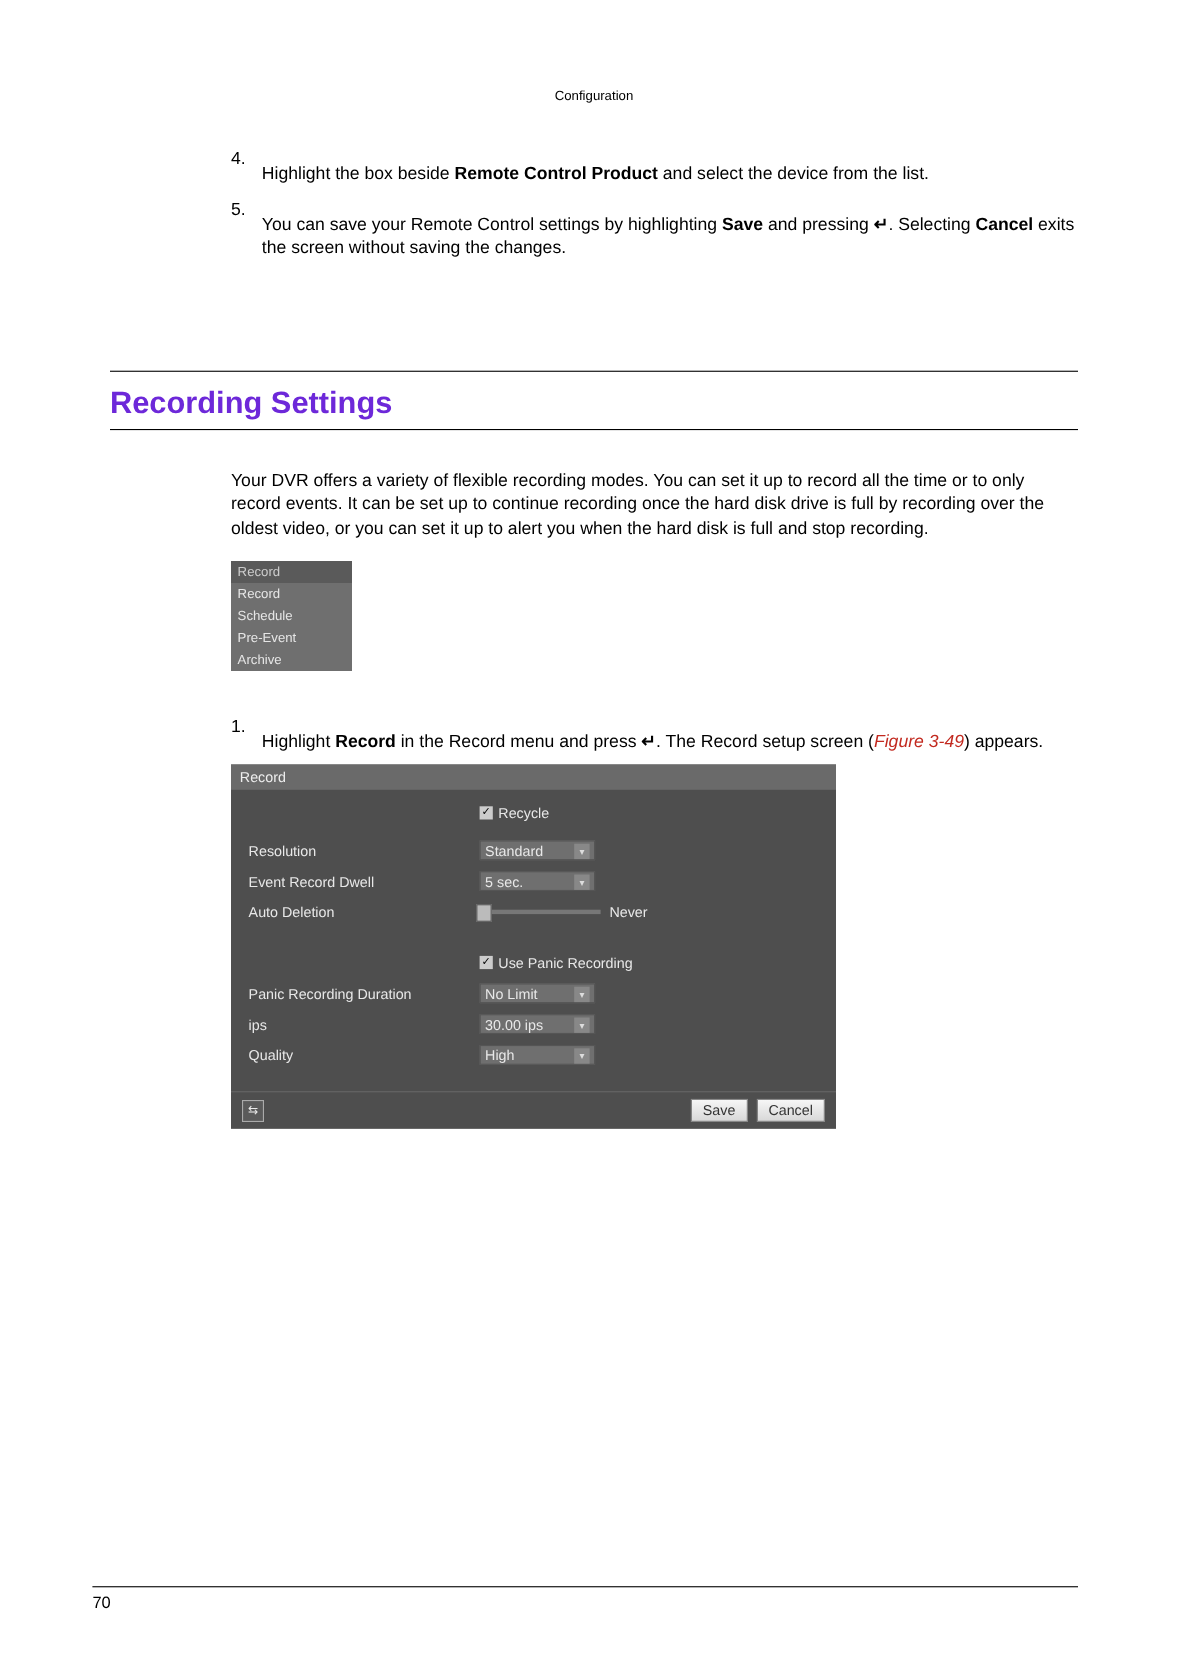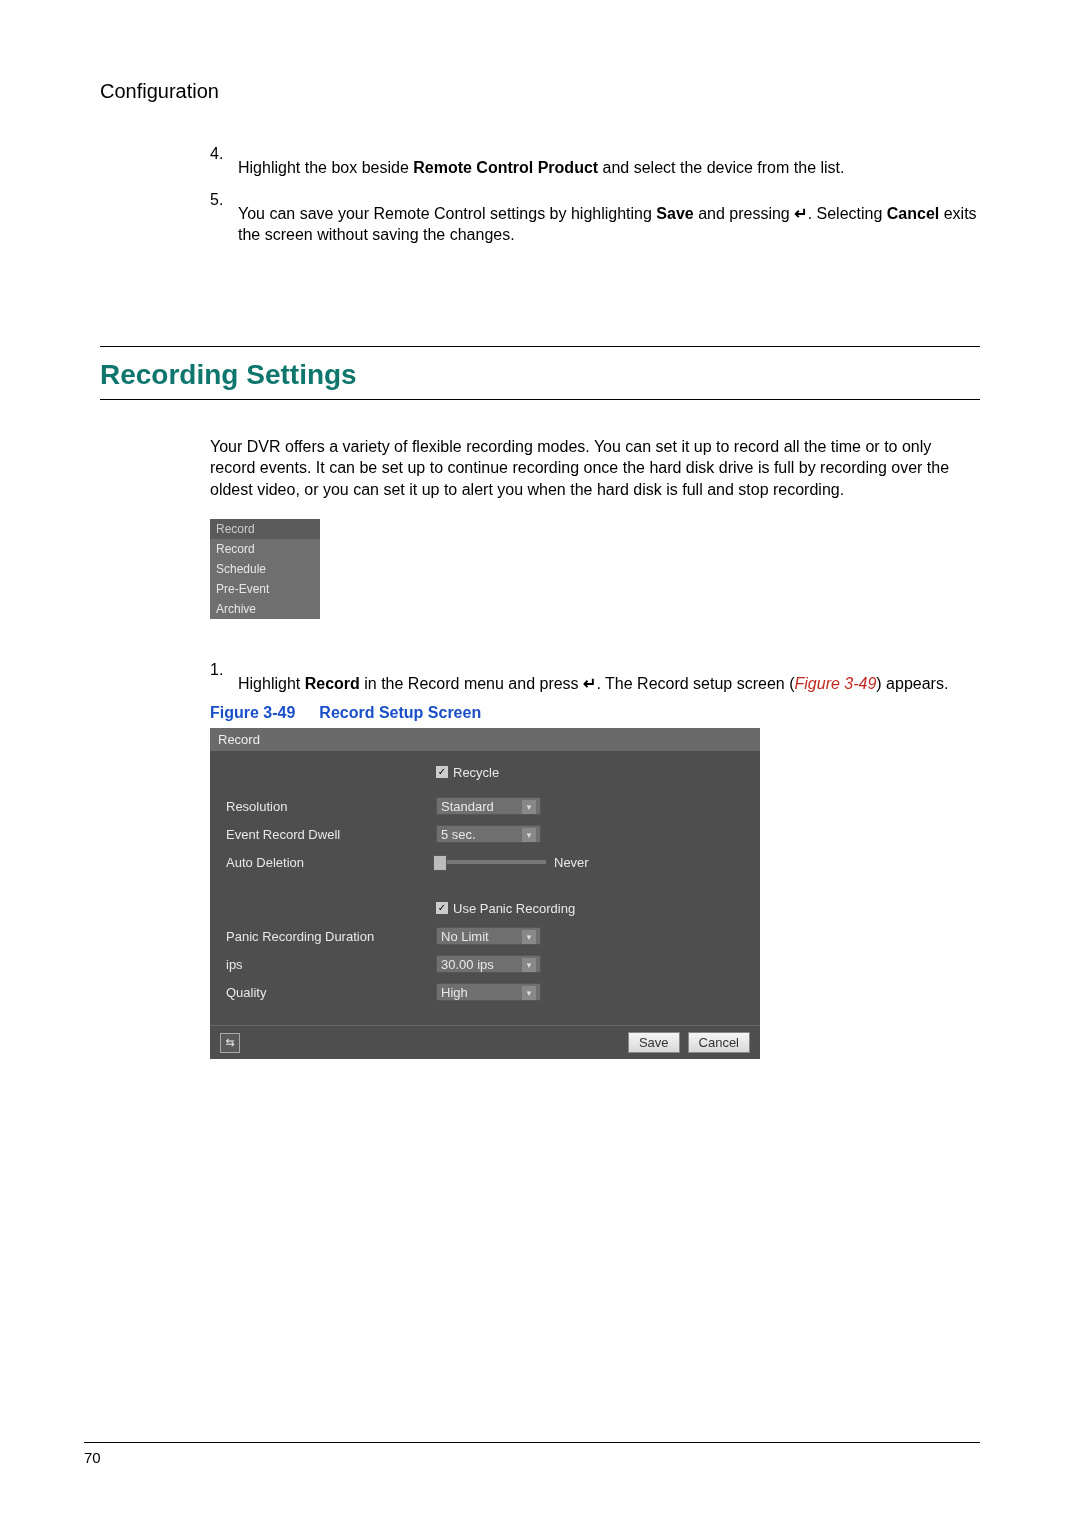--- a/index.html
+++ b/index.html
@@ -12,22 +12,23 @@
   }
   .page {
     width: 1080px;
     min-height: 1526px;
     margin: 0 auto;
     padding: 80px 100px 40px 100px;
     box-sizing: border-box;
     position: relative;
   }
   .header-label {
-    font-size: 20px;
+    font-size: 12px;
     margin-bottom: 40px;
+    text-align: center;
   }
   .numbered-list {
     margin-left: 110px;
     margin-bottom: 10px;
     line-height: 1.35;
   }
   .num-item {
     display: flex;
     margin-bottom: 10px;
   }
@@ -35,21 +36,21 @@
   .num-item .txt { flex: 1; margin-top: 14px; }
   .enter-icon {
     font-weight: bold;
   }
   .hr {
     border: none;
     border-top: 1.5px solid #000;
     margin: 0;
   }
   .section-title {
-    color: #0f766e;
+    color: #6d28d9;
     font-size: 28px;
     font-weight: bold;
     margin: 12px 0 8px 0;
   }
   .subsection-title {
     color: #1a4fc9;
     font-size: 24px;
     font-weight: bold;
     margin: 18px 0 18px 0;
   }
@@ -260,23 +261,20 @@
 
   <div class="numbered-list">
     <div class="num-item">
       <div class="num">1.</div>
       <div class="txt">
         <span>Highlight </span><b>Record</b><span> in the Record menu and press </span><span class="enter-icon">↵</span><span>. The Record setup screen (</span><span class="fig-ref">Figure 3-49</span><span>) appears.</span>
       </div>
     </div>
   </div>
 
-  <div class="figure-caption">
-    <span class="fig-label">Figure 3-49</span><span class="fig-title">Record Setup Screen</span>
-  </div>
 
   <div class="setup-screen">
     <div class="setup-title">Record</div>
     <div class="setup-body">
 
       <div class="setup-row">
         <div class="setup-label"></div>
         <div class="checkbox">
           <span class="cb">✓</span>
           <span>Recycle</span>

